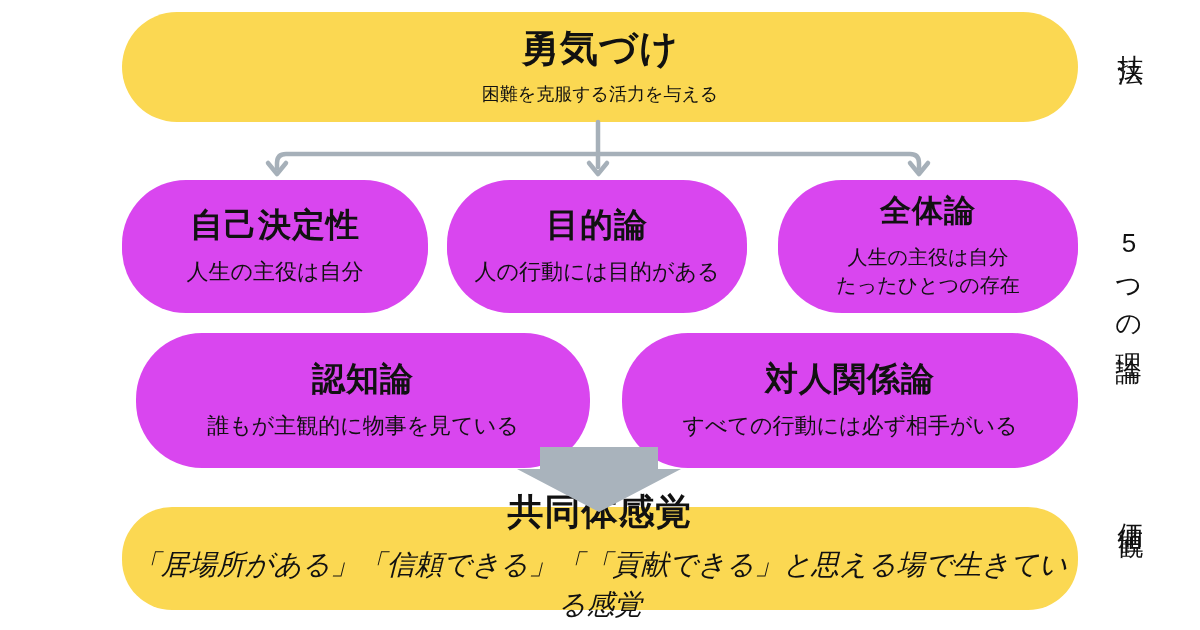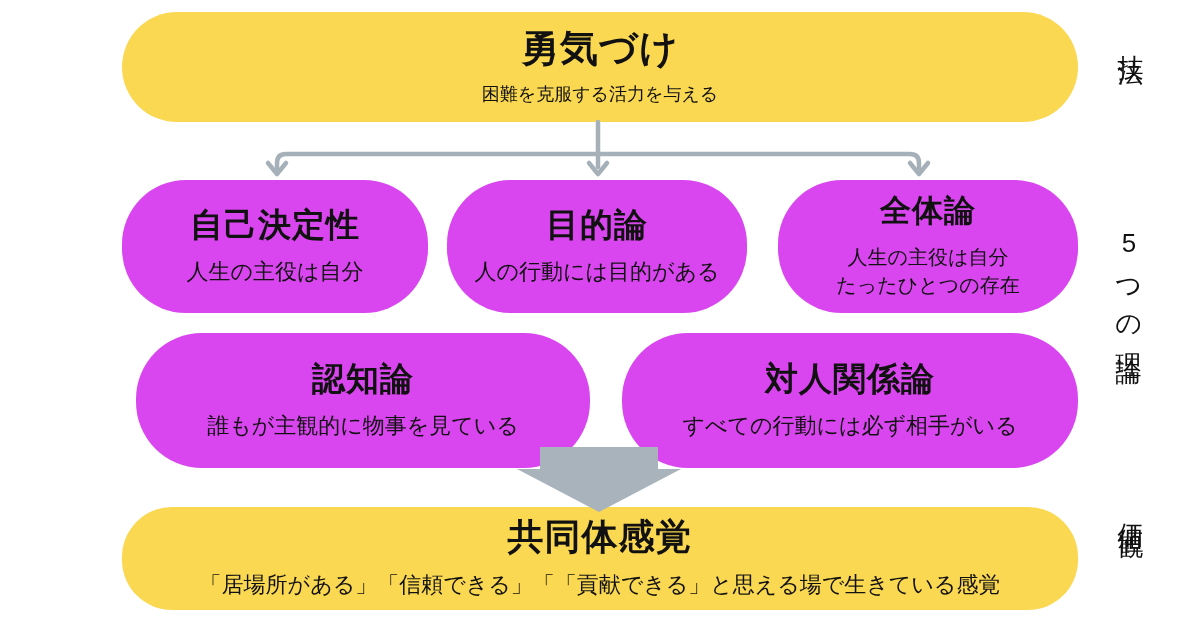--- a/index.html
+++ b/index.html
@@ -28,21 +28,21 @@
     font-weight:500;
     line-height:1.45;
   }
   .top-box .title{font-size:38px;margin-bottom:10px;}
   .top-box .subtitle{font-size:18px;}
   .theory .title{font-size:33px;margin-bottom:12px;}
   .theory .subtitle{font-size:22px;}
   .theory.three-line .title{font-size:31px;margin-bottom:14px;}
   .theory.three-line .subtitle{font-size:20px;line-height:1.42;}
   .bottom-box .title{font-size:36px;margin-bottom:12px;}
-  .bottom-box .subtitle{font-size:22px;}
+  .bottom-box .subtitle{font-size:28px;font-style:italic;}
   .side-label{
     position:absolute;
     writing-mode:vertical-rl;
     text-orientation:upright;
     font-size:26px;
     font-weight:500;
     letter-spacing:5px;
     color:#111111;
     line-height:1;
   }

